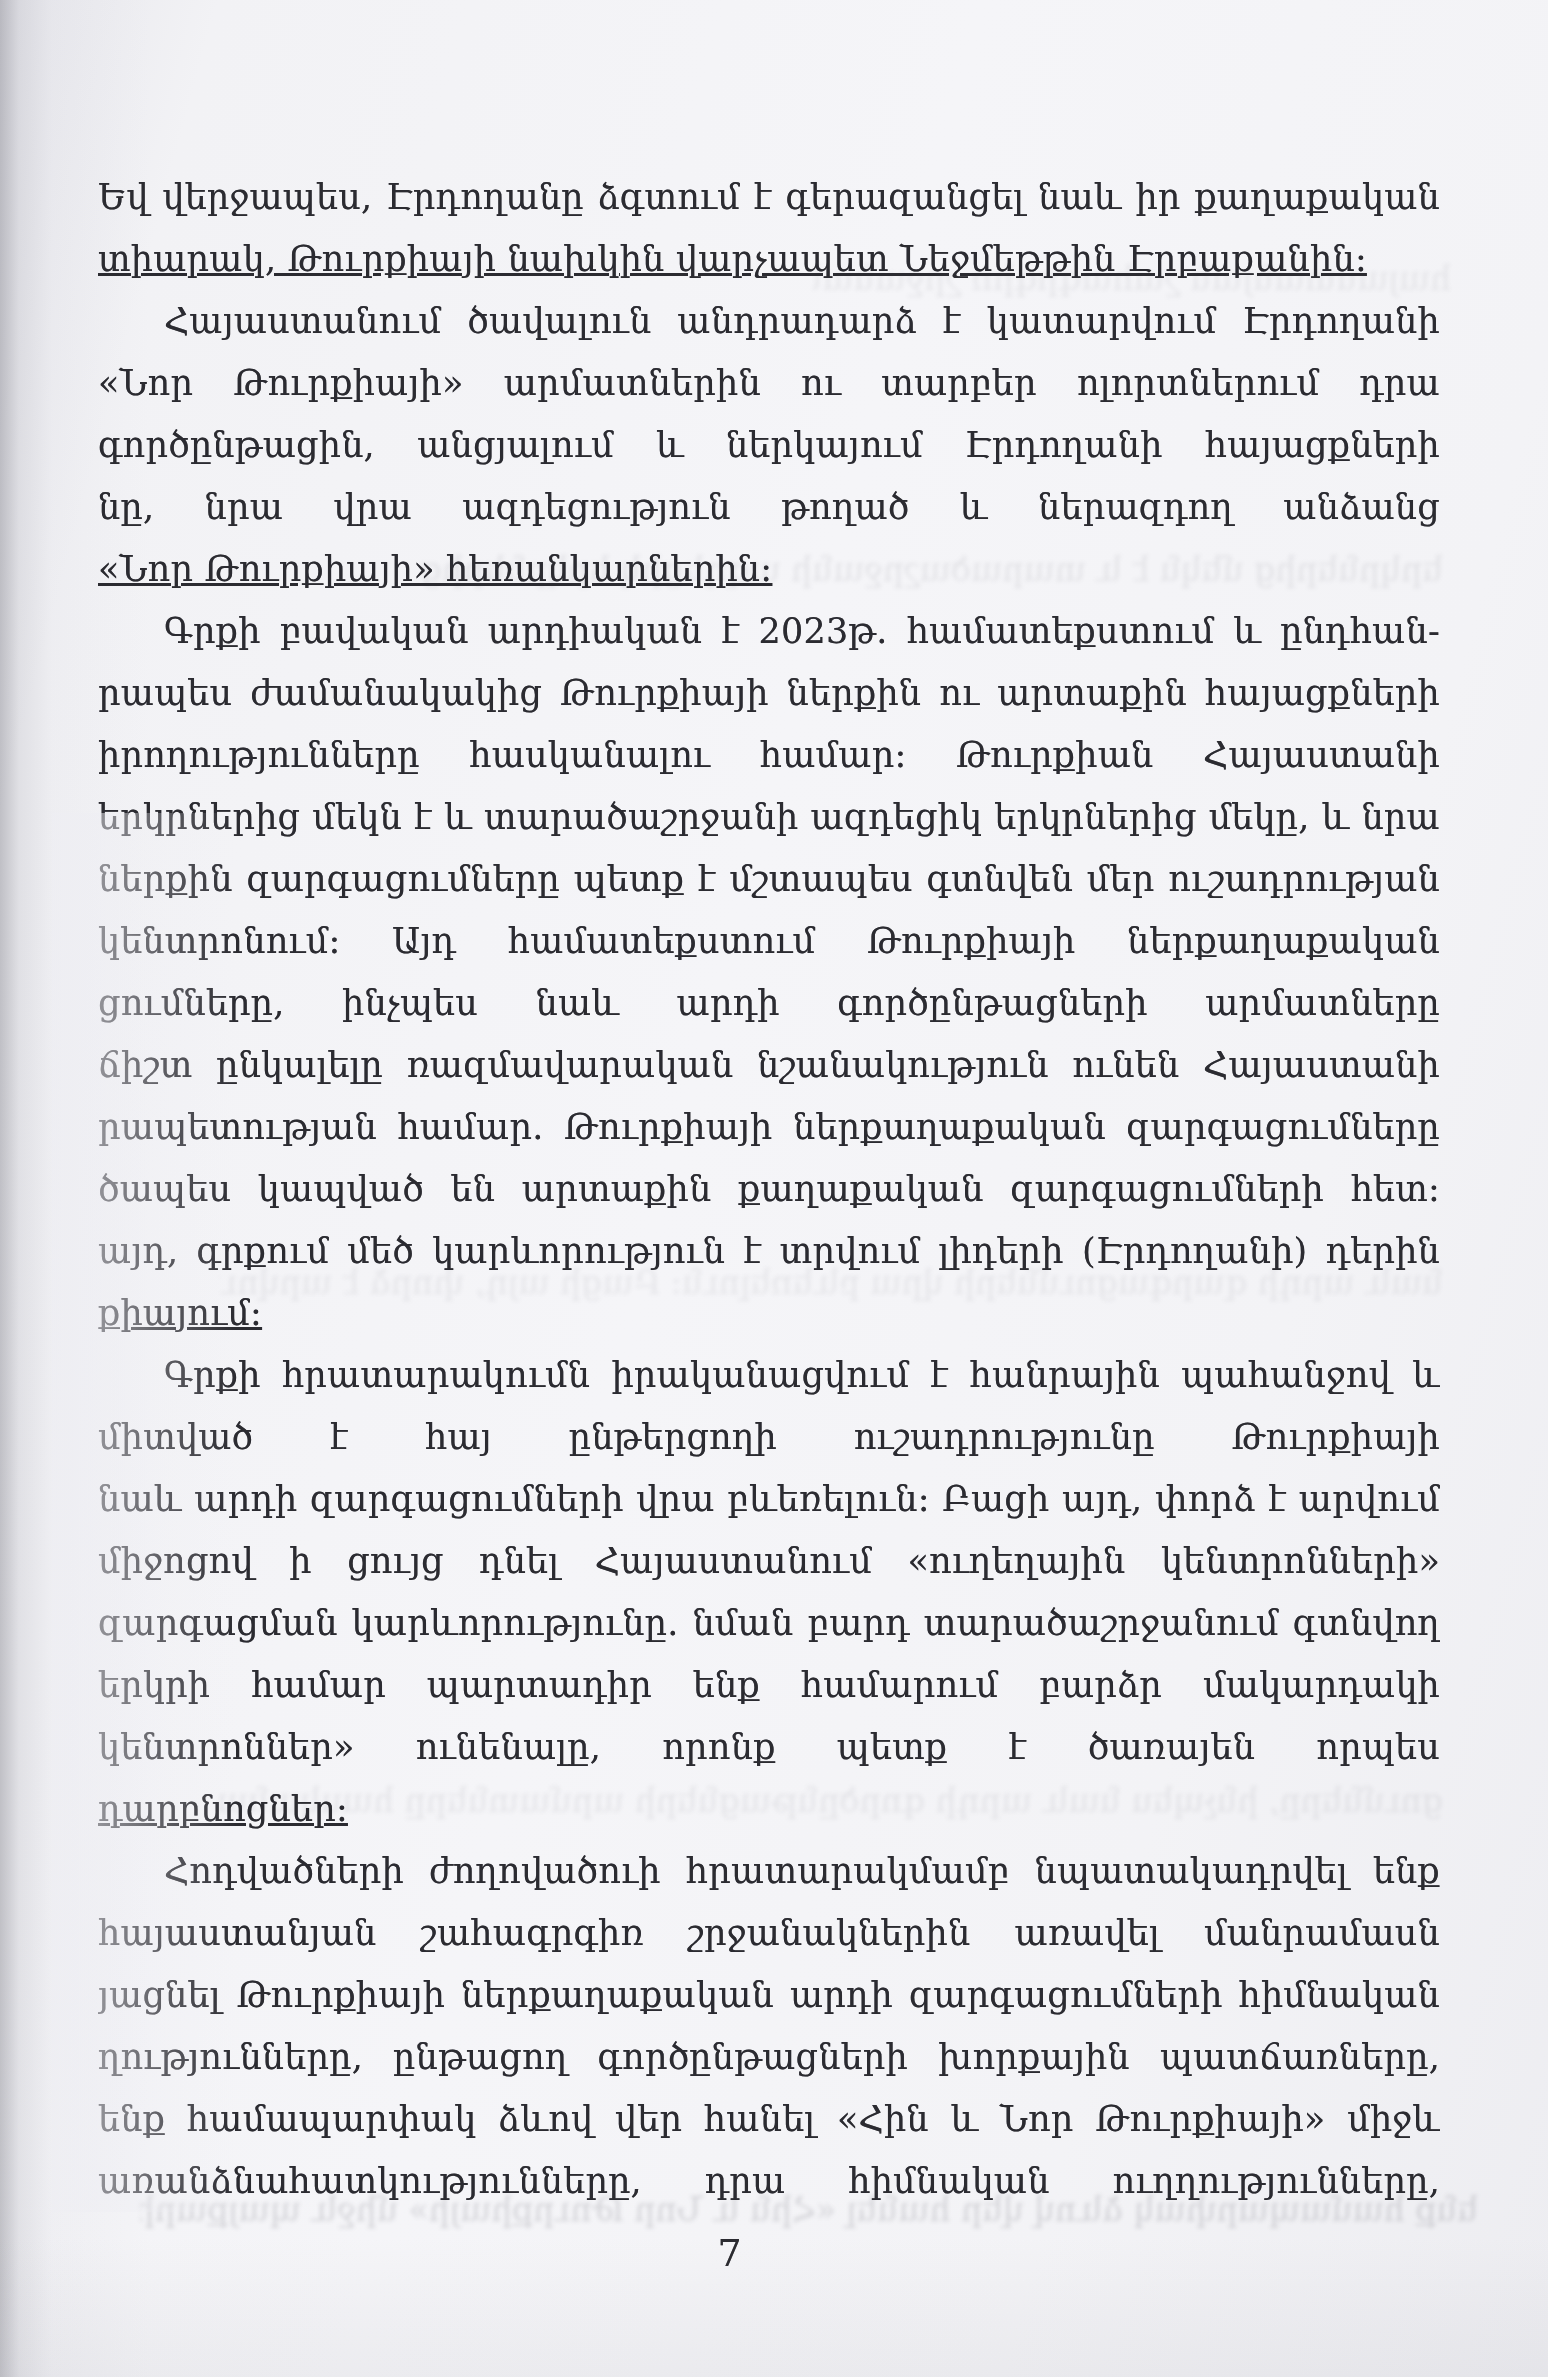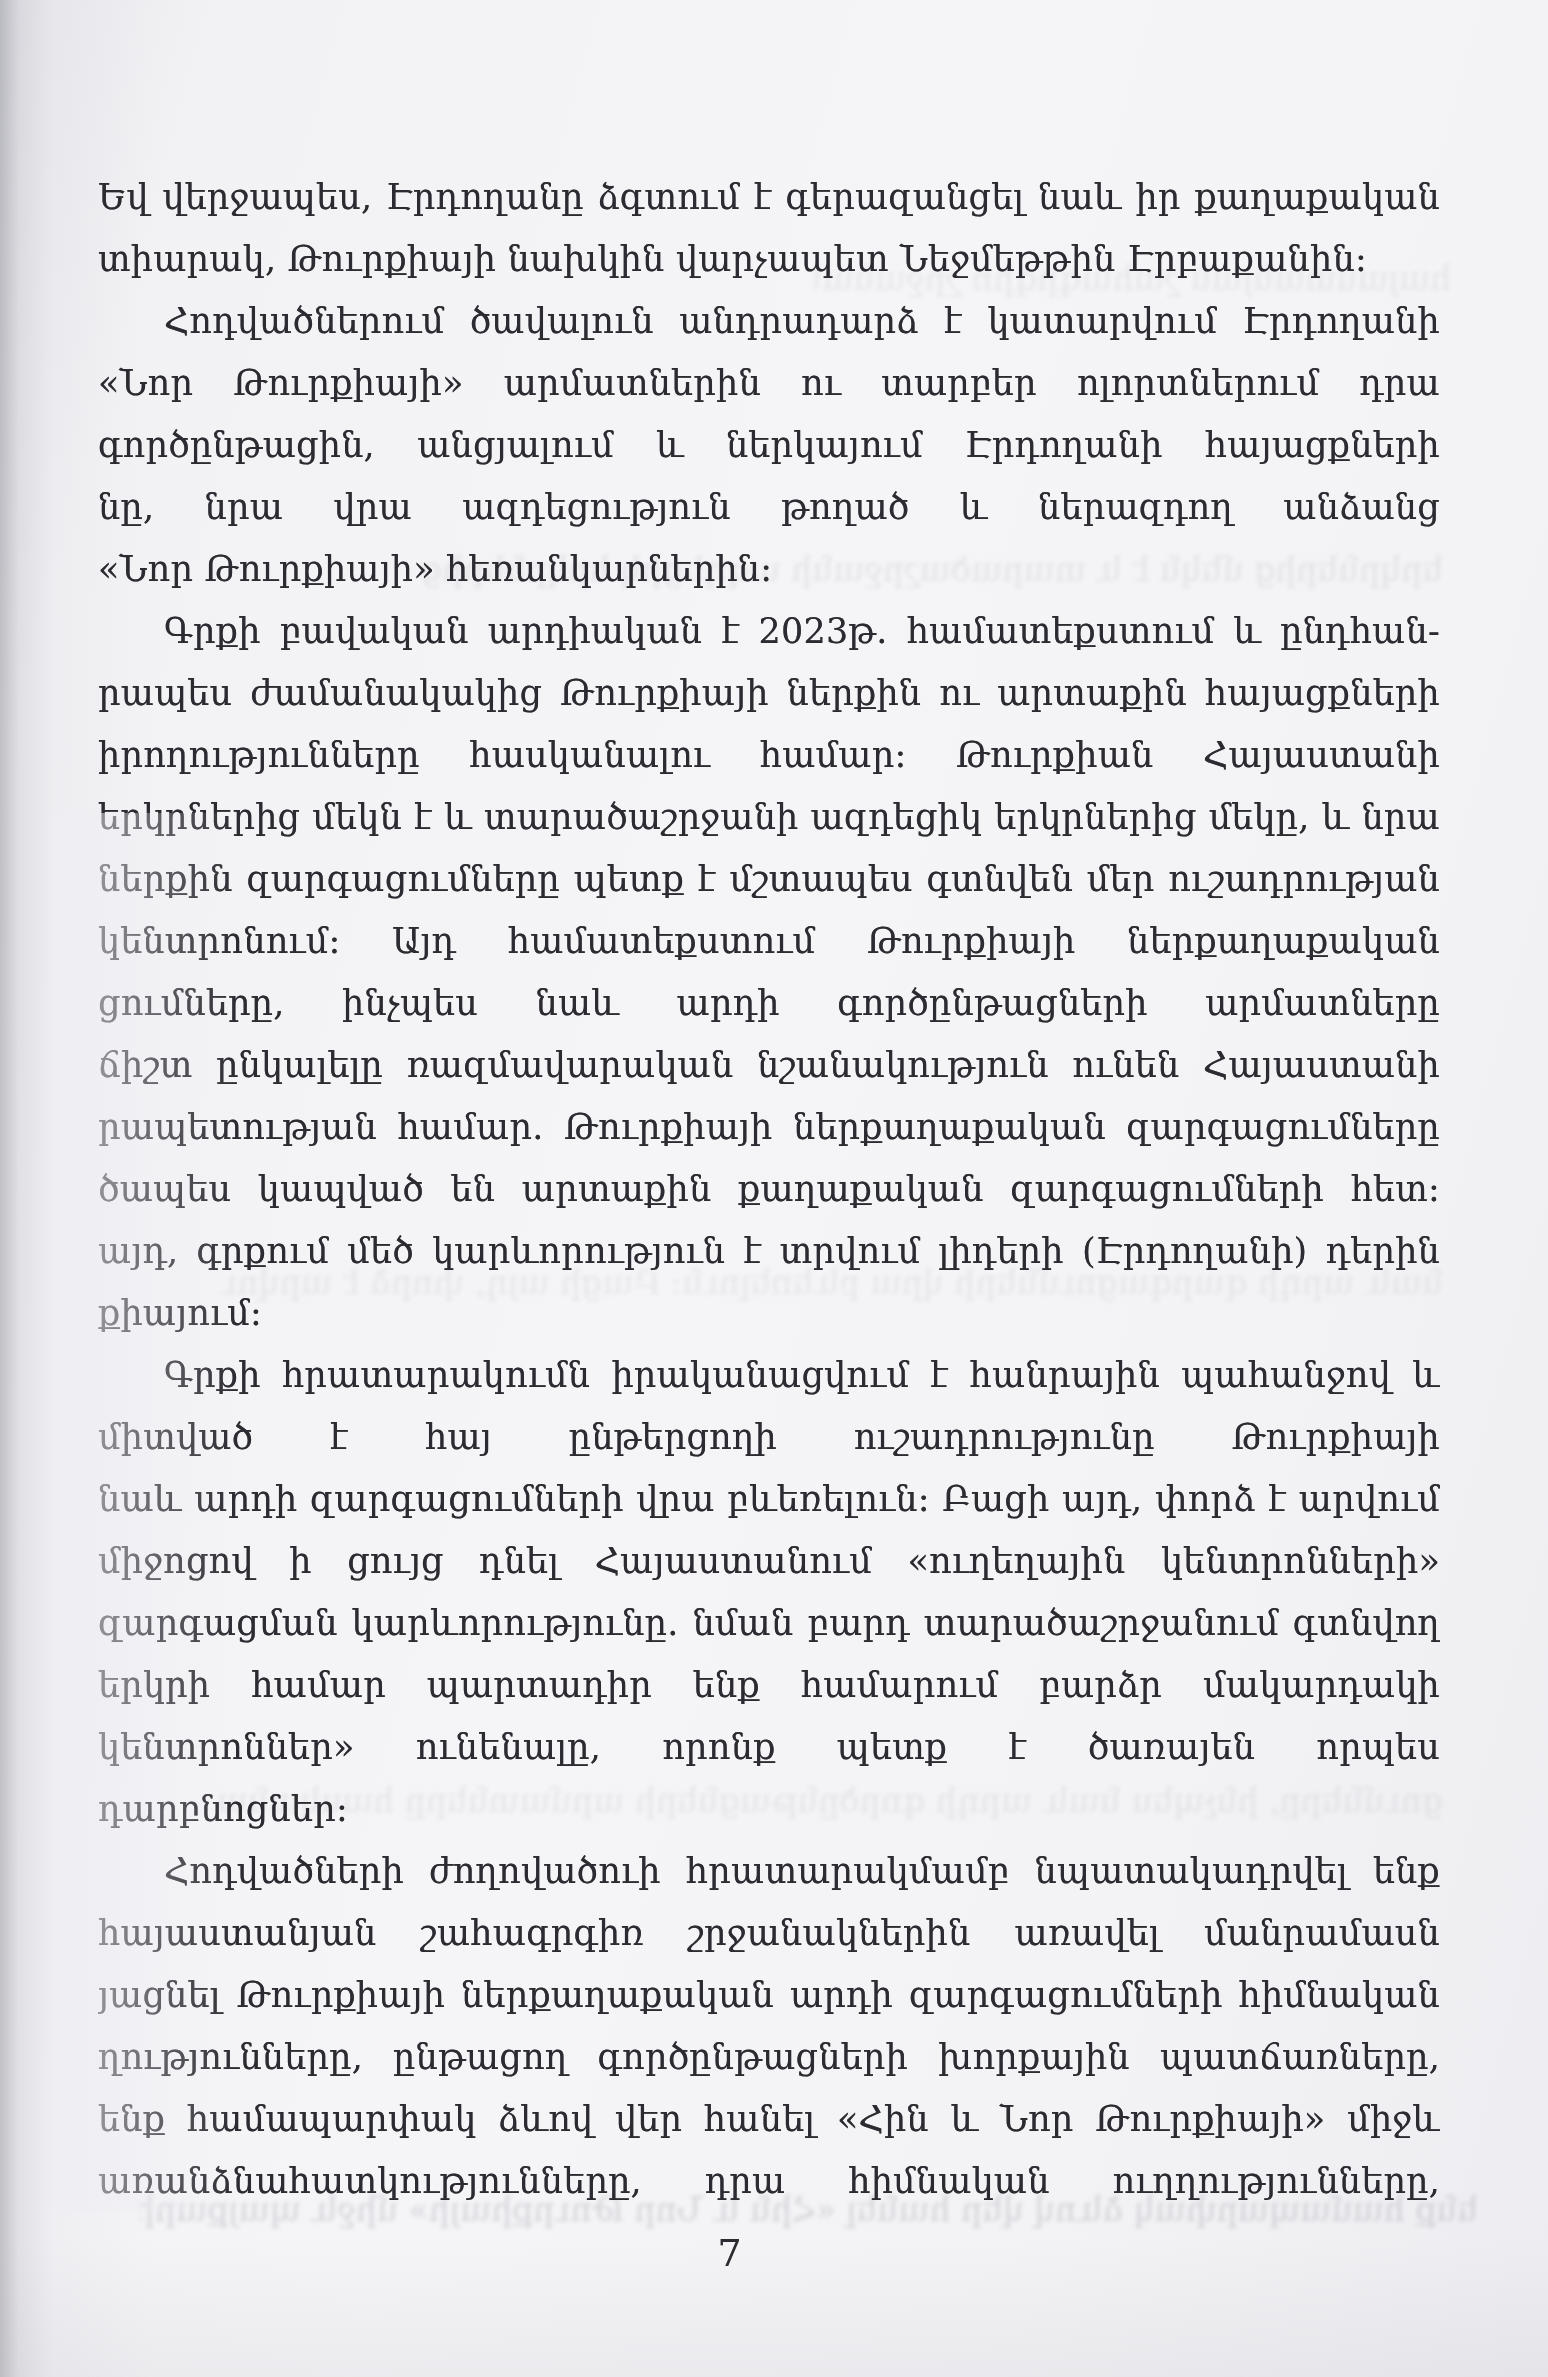--- a/index.html
+++ b/index.html
@@ -48,20 +48,21 @@
     text-align: justify;
     text-align-last: justify;
     height: 62px;
     overflow: hidden;
     white-space: normal;
   }
   .line.indent { padding-left: 66px; }
   .line.flush-left {
     text-align: center;
     text-align-last: left;
+    text-decoration: underline;
   }
   
   .left-fade {
     position: absolute;
     left: 52px; top: 813px;
     width: 184px; height: 1399px;
     background: linear-gradient(90deg, rgba(238,238,243,0.72), rgba(238,238,243,0.30) 55%, rgba(238,238,243,0));
     pointer-events: none;
   }
   
@@ -100,21 +101,21 @@
 
 <div class="bleed bleed-1" aria-hidden="true">հայաստանյան շահագրգիռ շրջանակներին առավել մանրամասն ներկա-</div>
 <div class="bleed bleed-2" aria-hidden="true">երկրներից մեկն է և տարածաշրջանի ազդեցիկ երկրներից մեկը, և նրա</div>
 <div class="bleed bleed-3" aria-hidden="true">նաև արդի զարգացումների վրա բևեռելուն: Բացի այդ, փորձ է արվում գրքի</div>
 <div class="bleed bleed-4" aria-hidden="true">ցումները, ինչպես նաև արդի գործընթացների արմատները հասկանալն ու</div>
 <div class="bleed bleed-5" aria-hidden="true">ենք համապարփակ ձևով վեր հանել «Հին և Նոր Թուրքիայի» միջև պայքարի</div>
 
 <div class="text-block">
     <div class="line">Եվ վերջապես, Էրդողանը ձգտում է գերազանցել նաև իր քաղաքական դաս-</div>
     <div class="line flush-left">տիարակ, Թուրքիայի նախկին վարչապետ Նեջմեթթին Էրբաքանին:</div>
-    <div class="line indent">Հոդվածներում ծավալուն անդրադարձ է կատարվում Էրդողանի</div>
+    <div class="line indent">Հայաստանում ծավալուն անդրադարձ է կատարվում Էրդողանի</div>
     <div class="line">«Նոր Թուրքիայի» արմատներին ու տարբեր ոլորտներում դրա կերտման</div>
     <div class="line">գործընթացին, անցյալում և ներկայում Էրդողանի հայացքների ձևավորմա-</div>
     <div class="line">նը, նրա վրա ազդեցություն թողած և ներազդող անձանց դիրքորոշումներին,</div>
     <div class="line flush-left">«Նոր Թուրքիայի» հեռանկարներին:</div>
     <div class="line indent">Գրքի բավական արդիական է 2023թ. համատեքստում և ընդհան-</div>
     <div class="line">րապես ժամանակակից Թուրքիայի ներքին ու արտաքին հայացքների</div>
     <div class="line">իրողությունները հասկանալու համար: Թուրքիան Հայաստանի հարևան</div>
     <div class="line">երկրներից մեկն է և տարածաշրջանի ազդեցիկ երկրներից մեկը, և նրա</div>
     <div class="line">ներքին զարգացումները պետք է մշտապես գտնվեն մեր ուշադրության</div>
     <div class="line">կենտրոնում: Այդ համատեքստում Թուրքիայի ներքաղաքական զարգա-</div>

